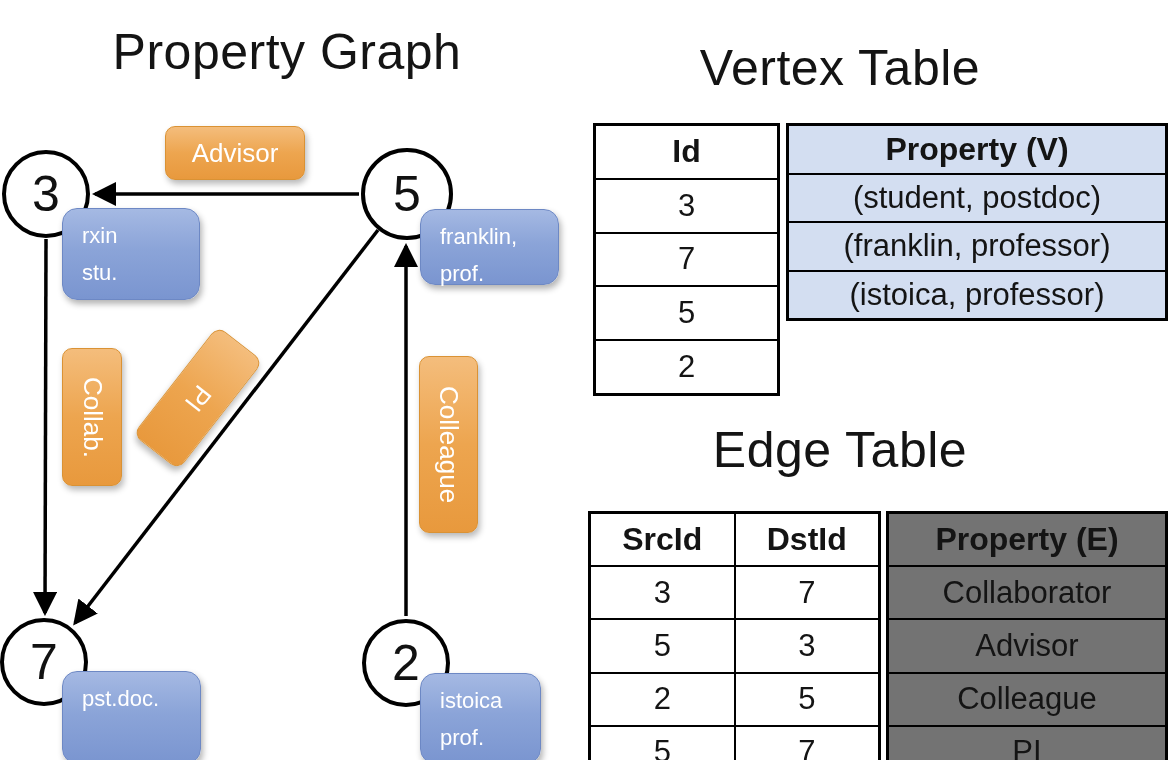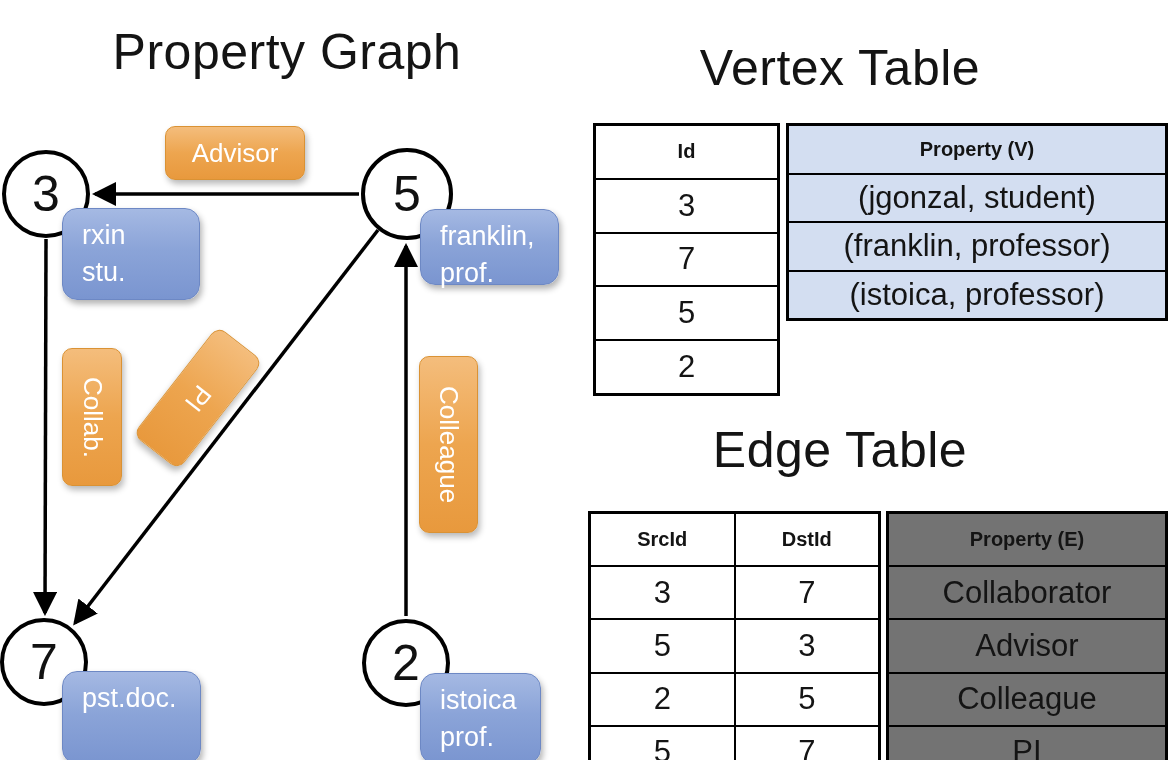--- a/index.html
+++ b/index.html
@@ -15,21 +15,21 @@
   .circle {
     position:absolute; box-sizing:border-box; border:4px solid #000;
     border-radius:50%; background:#fff; display:flex; align-items:center;
     justify-content:center; font-size:50px; color:#111; z-index:2;
   }
   svg.edges { position:absolute; left:0; top:0; z-index:3; }
   .vbox {
     position:absolute; box-sizing:border-box; border-radius:15px;
     background:linear-gradient(180deg,#a5b9e3 0%, #8ba4d8 45%, #7a95d0 100%);
     border:1px solid #6d88c4; box-shadow:2px 4px 6px rgba(0,0,0,0.30);
-    color:#fff; font-size:27px; line-height:37px; padding:8px 0 0 19px;
+    color:#fff; font-size:22px; line-height:37px; padding:8px 0 0 19px;
     z-index:4;
   }
   .ebox {
     position:absolute; box-sizing:border-box; border-radius:10px;
     background:linear-gradient(180deg,#f4bd7c 0%, #eda54f 50%, #e8993d 100%);
     border:1px solid #da9234; box-shadow:2px 4px 6px rgba(0,0,0,0.28);
     color:#fff; font-size:26px; display:flex; align-items:center;
     justify-content:center; z-index:1;
   }
   .ebox.vert { writing-mode:vertical-rl; text-orientation:mixed; }
@@ -37,21 +37,21 @@
   .tbl {
     position:absolute; box-sizing:border-box; border:3px solid #000;
     background:#fff; display:flex; flex-direction:column;
   }
   .tbl .row { flex:1; display:flex; border-top:2px solid #000; }
   .tbl .row:first-child { border-top:none; }
   .cell {
     flex:1; display:flex; align-items:center; justify-content:center;
     font-size:31px; color:#141414; white-space:nowrap;
   }
-  .cell.hd { font-weight:bold; font-size:20px; }
+  .cell.hd { font-weight:bold; font-size:32px; }
   .cell.csep { border-right:2px solid #000; }
   .vfill { background:#d3def1; }
   .efill { background:#737373; }
 </style>
 </head>
 <body>
 
 <div id="canvas">
 
   <div class="slide-title" style="left:0; top:14; width:574px;">Property Graph</div>
@@ -120,21 +120,21 @@
     <div class="row">
       <div class="cell">2</div>
     </div>
   </div>
 
   <div class="tbl" style="left:786px; top:100px; width:382px; height:198px;">
     <div class="row">
       <div class="cell hd vfill">Property (V)</div>
     </div>
     <div class="row">
-      <div class="cell vfill">(jgonzal, student)</div>
+      <div class="cell vfill">(student, postdoc)</div>
     </div>
     <div class="row">
       <div class="cell vfill">(franklin, professor)</div>
     </div>
     <div class="row">
       <div class="cell vfill">(istoica, professor)</div>
     </div>
   </div>
 
   <div class="tbl" style="left:588px; top:488px; width:293px; height:270px;">

